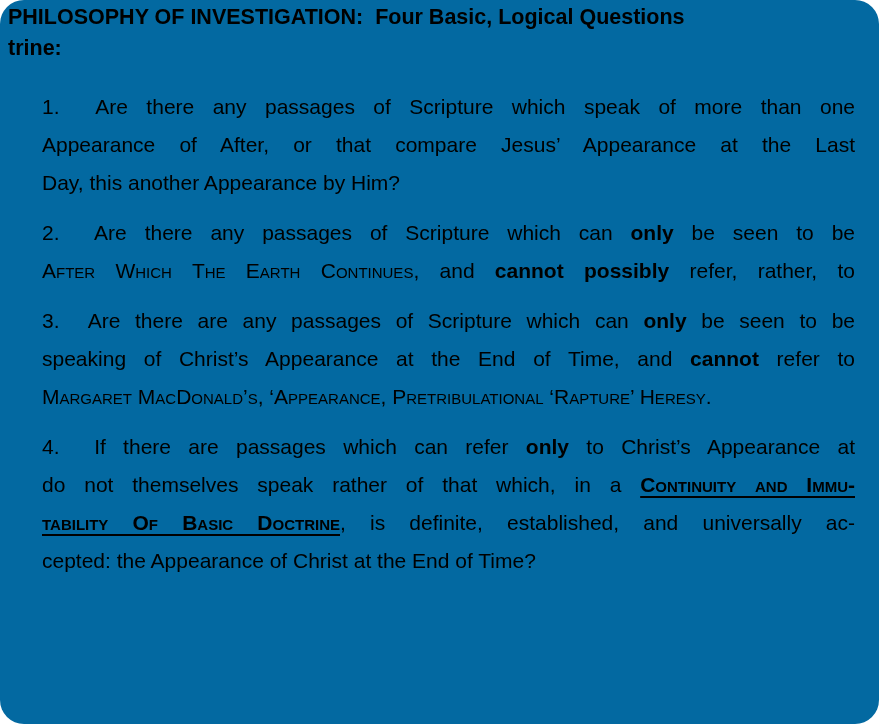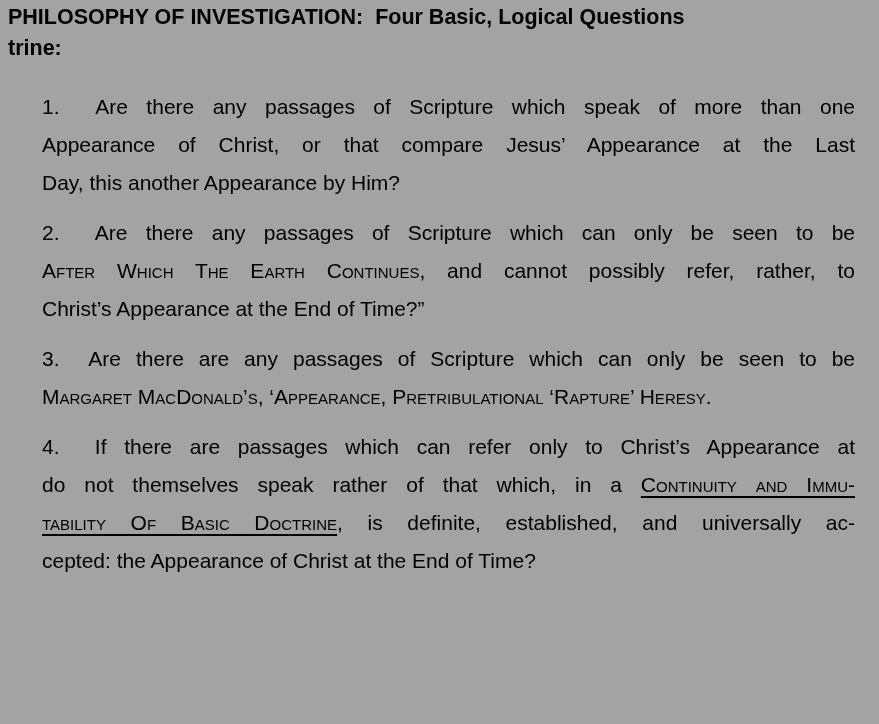--- a/index.html
+++ b/index.html
@@ -6,23 +6,24 @@
     margin: 0;
     padding: 0;
     background: #ffffff;
   }
   .page {
     width: 879px;
     height: 724px;
     box-sizing: border-box;
     padding: 2px 20px 0 8px;
     overflow: hidden;
-    background: #a3a3a3;
+    background: #0369a1;
     color: #000000;
     font-family: "Liberation Sans", "DejaVu Sans", sans-serif;
+    border-radius: 24px;
   }
   .heading {
     font-weight: 700;
     font-size: 21.5px;
     line-height: 31px;
   }
   .heading .line.just {
     text-align: justify;
     text-align-last: justify;
   }
@@ -37,45 +38,45 @@
     margin-top: 24px;
   }
   .line {
     text-align: left;
   }
   .line.just {
     text-align: justify;
     text-align-last: justify;
     text-justify: inter-word;
   }
-  .b  { font-weight: 400; }
+  .b  { font-weight: 700; }
   .sc { font-variant: small-caps; font-variant-caps: small-caps; }
   .u  { text-decoration: underline; text-decoration-thickness: 2px; text-underline-offset: 4px; }
 </style>
 </head>
 <body>
 
 <div class="page">
   <div class="heading" id="heading">
       <div class="line"><span>PHILOSOPHY OF INVESTIGATION:&nbsp; Four Basic, Logical Questions</span></div>
       <div class="line"><span>trine:</span></div>
     </div>
   <div class="body-text" id="paragraphs">
       <div class="para first">
         <div class="line just"><span>1.&nbsp; Are there any passages of Scripture which speak of more than one</span></div>
-        <div class="line just"><span>Appearance of Christ, or that compare Jesus’ Appearance at the Last</span></div>
+        <div class="line just"><span>Appearance of After, or that compare Jesus’ Appearance at the Last</span></div>
         <div class="line"><span>Day, this another Appearance by Him?</span></div>
       </div>
       <div class="para">
         <div class="line just"><span>2.&nbsp; Are there any passages of Scripture which can </span><span class="b">only</span><span> be seen to be</span></div>
         <div class="line just"><span class="sc">After Which The Earth Continues,</span><span> and </span><span class="b">cannot possibly</span><span> refer, rather, to</span></div>
-        <div class="line"><span>Christ’s Appearance at the End of Time?”</span></div>
       </div>
       <div class="para">
         <div class="line just"><span>3.&nbsp; Are there are any passages of Scripture which can </span><span class="b">only</span><span> be seen to be</span></div>
+        <div class="line just"><span>speaking of Christ’s Appearance at the End of Time, and </span><span class="b">cannot</span><span> refer to</span></div>
         <div class="line"><span class="sc">Margaret MacDonald’s, ‘Appearance, Pretribulational ‘Rapture’ Heresy.</span></div>
       </div>
       <div class="para">
         <div class="line just"><span>4.&nbsp; If there are passages which can refer </span><span class="b">only</span><span> to Christ’s Appearance at</span></div>
         <div class="line just"><span>do not themselves speak rather of that which, in a </span><span class="b sc u">Continuity and Immu-</span></div>
         <div class="line just"><span class="b sc u">tability Of Basic Doctrine</span><span>, is definite, established, and universally ac-</span></div>
         <div class="line"><span>cepted: the Appearance of Christ at the End of Time?</span></div>
       </div>
     </div>
 </div>

